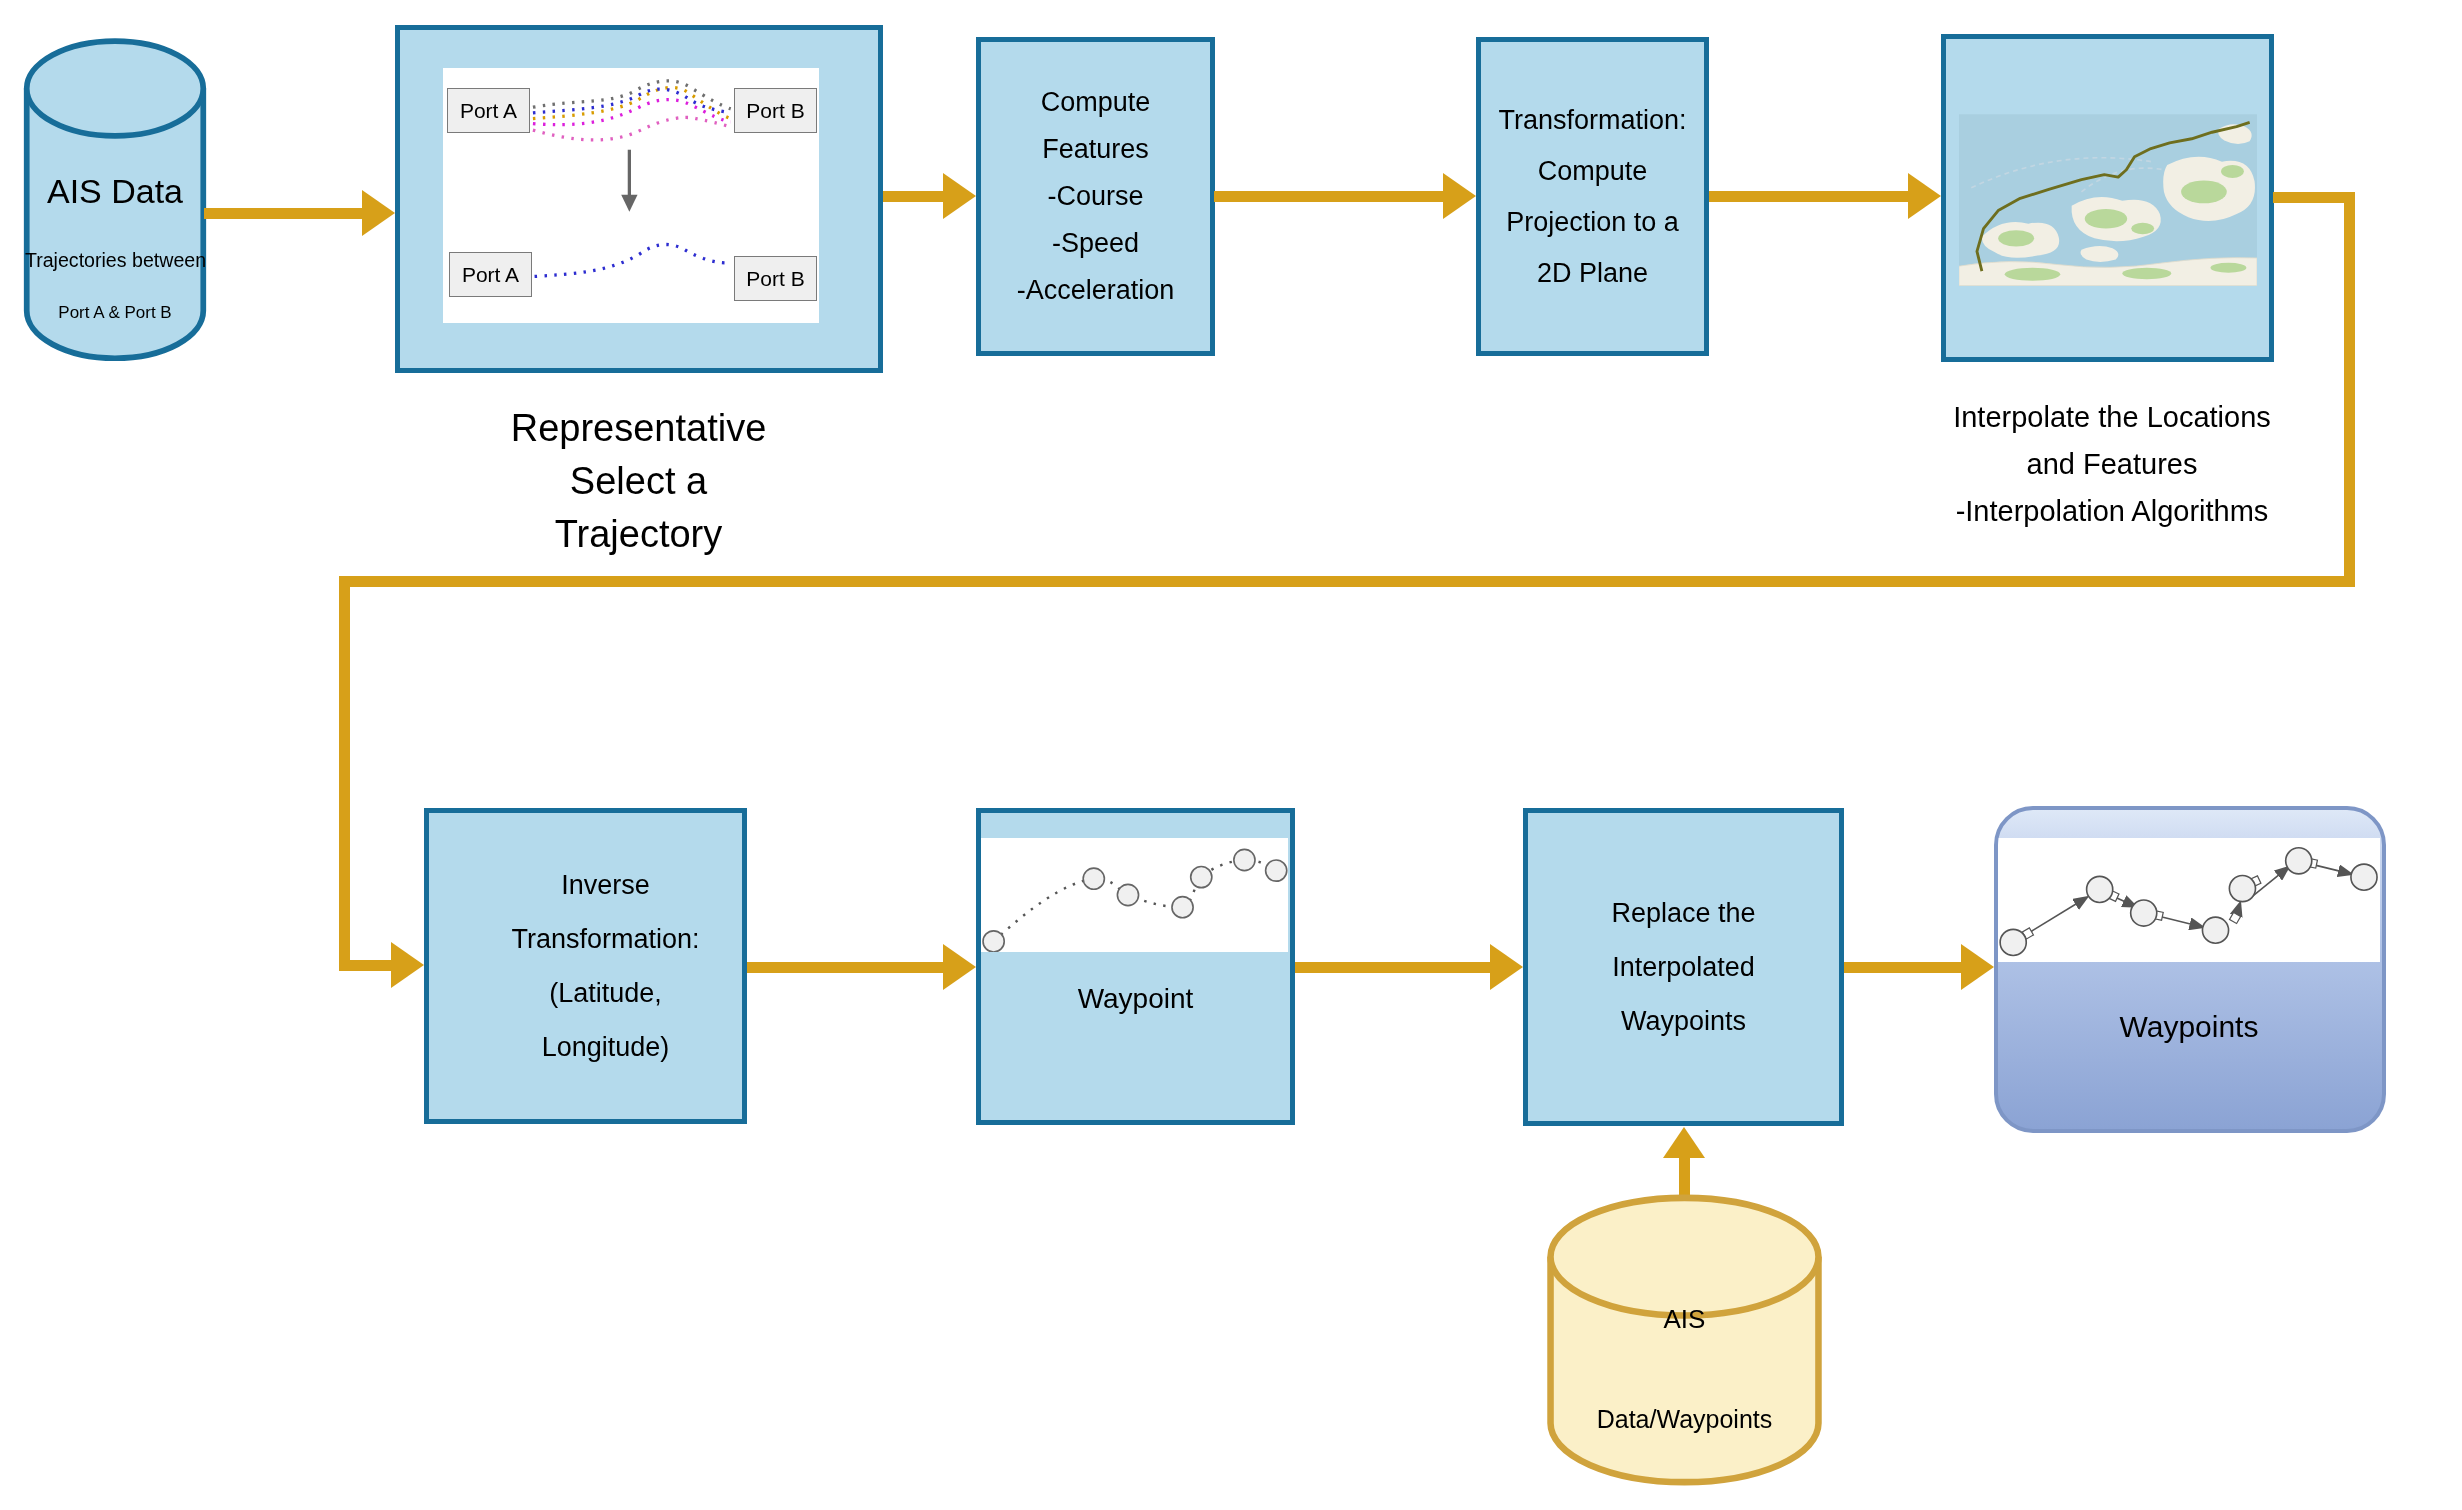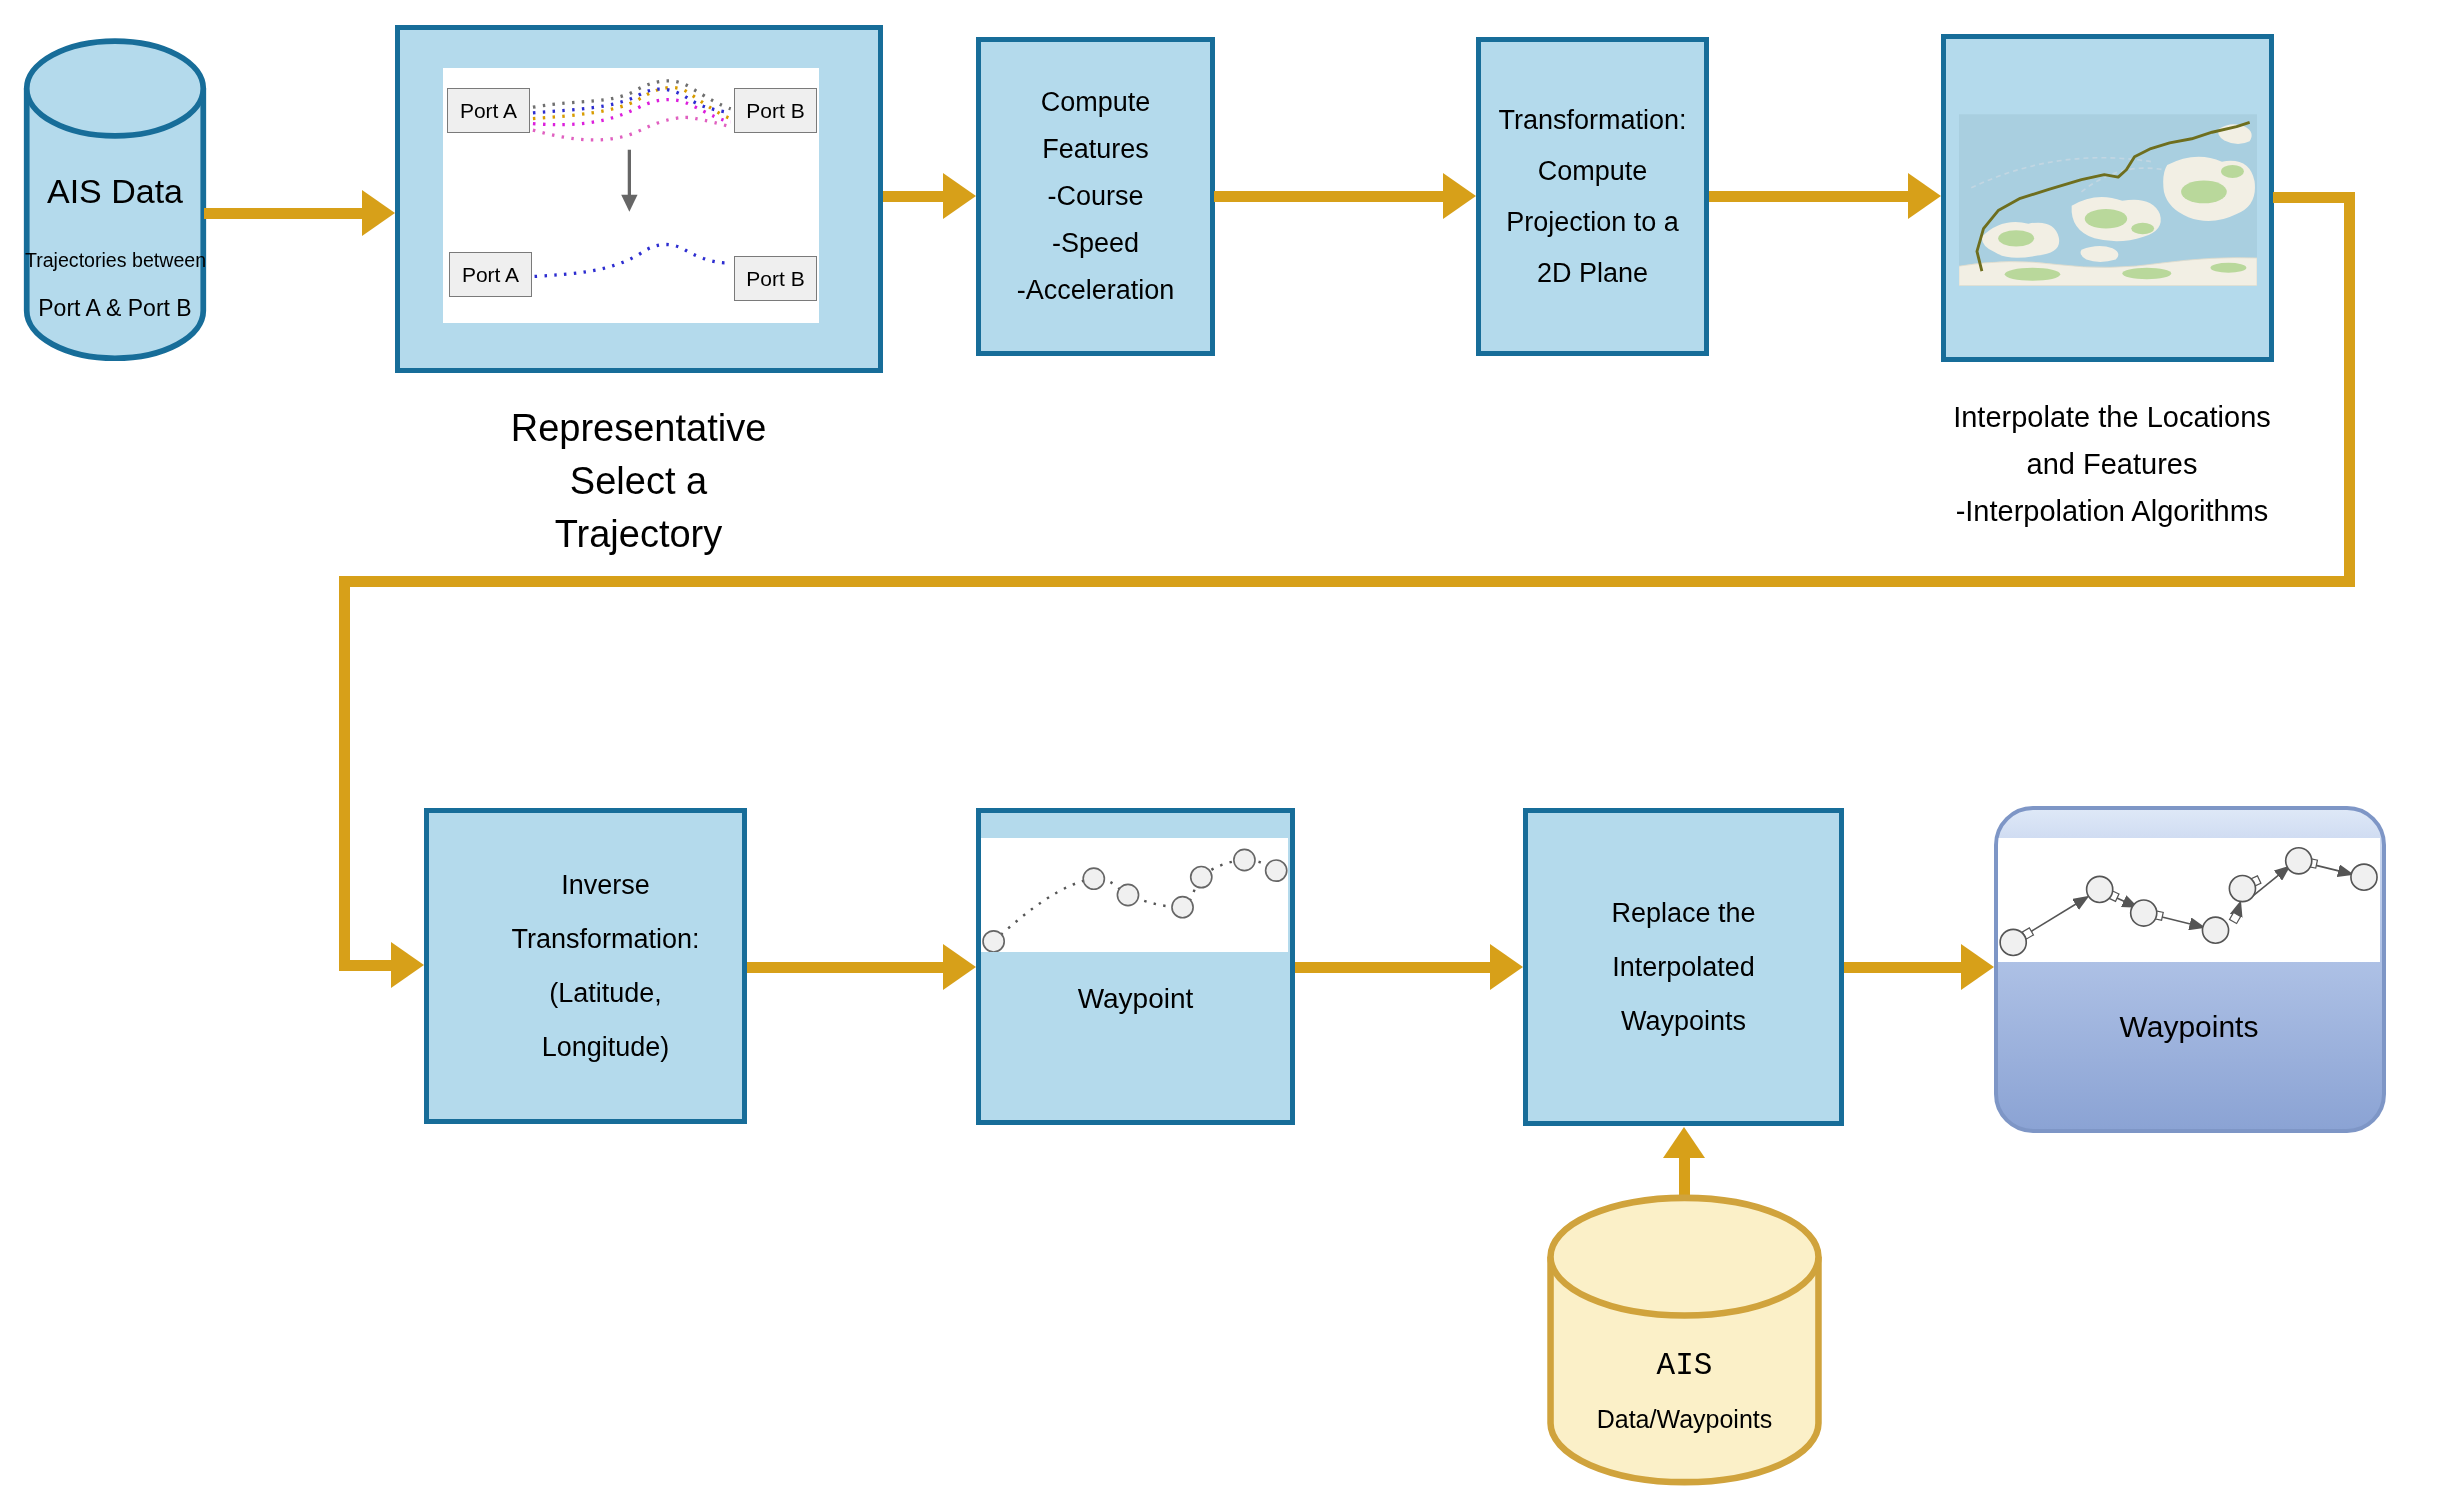--- a/index.html
+++ b/index.html
@@ -54,21 +54,21 @@
 </style>
 </head>
 <body>
 
 <svg style="left:21px; top:37px;" width="188" height="327" viewBox="0 0 230 400">
   <path d="M7,63 L7,335 A108,58 0 0 0 223,335 L223,63" fill="#B4DAEC" stroke="#176D99" stroke-width="7"></path>
   <ellipse cx="115" cy="63" rx="108" ry="58" fill="#B4DAEC" stroke="#176D99" stroke-width="7"></ellipse>
 </svg>
 <div class="dbtext" style="left:21px; top:172px; width:188px; font-size:34px;">AIS Data</div>
 <div class="dbtext" style="left:6.5px; top:249px; width:218px; font-size:19.6px;">Trajectories between</div>
-<div class="dbtext" style="left:21px; top:295px; width:188px; font-size:23px;">Port A &amp; Port B</div>
+<div class="dbtext" style="left:21px; top:303px; width:188px; font-size:17px;">Port A &amp; Port B</div>
 
 <div class="hline" style="left:204px; top:208px; width:159px; height:10.6px;"></div>
 <div class="head-right" style="left:362px; top:190px;"></div>
 
 <div class="box" style="left:395px; top:24.5px; width:488px; height:348px;"></div>
 <div class="white-panel" style="left:443px; top:68px; width:376px; height:255px;"></div>
 <svg style="left:443px; top:68px;" width="376" height="255" viewBox="0 0 460 312">
 
   <path d="M110,48 C170,38 205,44 235,28 C258,14 282,12 300,22 C322,36 340,46 352,50" fill="none" stroke="#6F6F6F" stroke-width="4" stroke-dasharray="3 9"></path>
   <path d="M110,62 C160,58 210,55 240,38 C265,22 285,20 300,30 C320,44 340,58 352,62" fill="none" stroke="#D89C00" stroke-width="4" stroke-dasharray="3 9"></path>
@@ -246,15 +246,15 @@
   <div class="label">Waypoints</div>
 </div>
 
 <div class="vline" style="left:1679px; top:1157px; width:10.6px; height:38px;"></div>
 <div class="head-up" style="left:1663px; top:1127px;"></div>
 
 <svg style="left:1544px; top:1191px;" width="281" height="298" viewBox="0 0 344 364">
   <path d="M8,80 L8,284 A164,72 0 0 0 336,284 L336,80" fill="#FBF0C8" stroke="#D0A33C" stroke-width="8"></path>
   <ellipse cx="172" cy="80" rx="164" ry="72" fill="#FBF0C8" stroke="#D0A33C" stroke-width="8"></ellipse>
 </svg>
-<div class="dbtext" style="left:1544px; top:1348px; width:281px; font-size:31px;font-family:Liberation Mono, monospace;">AIS</div>
+<div class="dbtext" style="left:1544px; top:1304px; width:281px; font-size:26px;">AIS</div>
 <div class="dbtext" style="left:1544px; top:1405px; width:281px; font-size:25px;">Data/Waypoints</div>
 
 
 </body></html>

